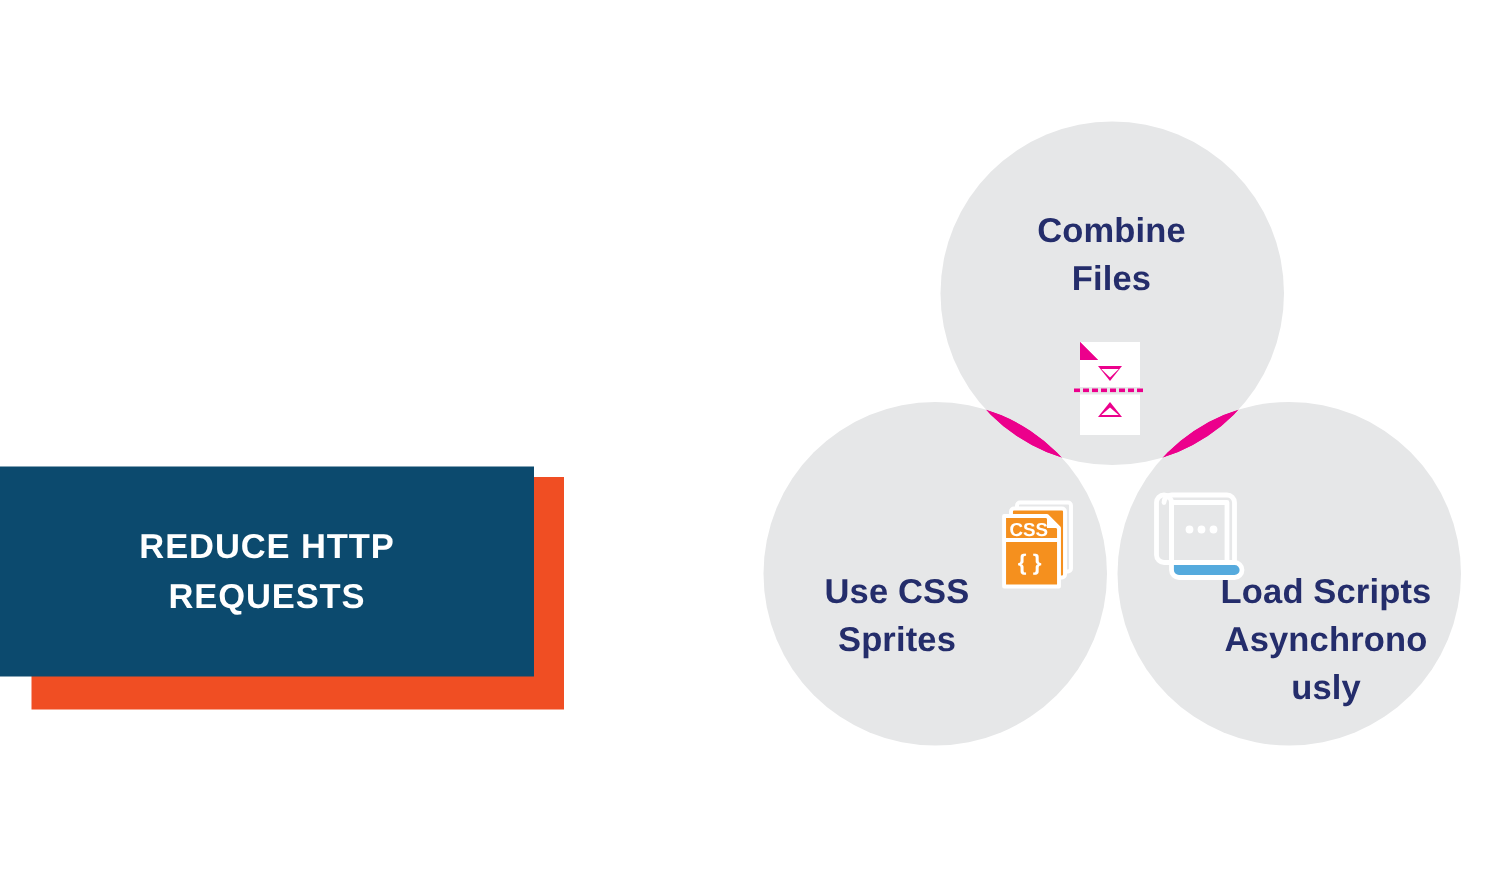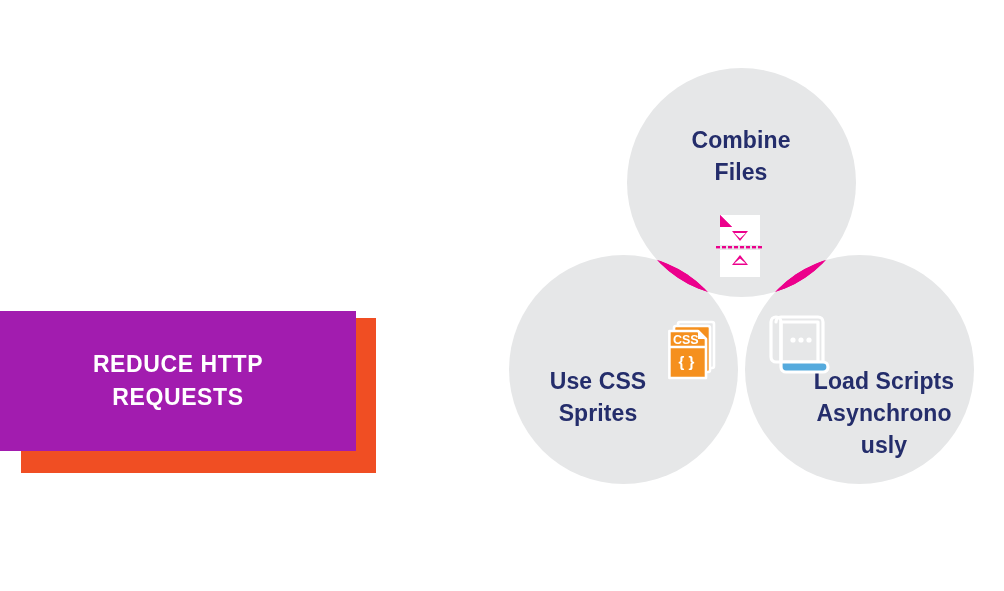--- a/index.html
+++ b/index.html
@@ -30,41 +30,41 @@
     width: 355px;
     height: 155px;
     background: #F04E23;
   }
   #callout-panel {
     position: absolute;
     left: 0px;
     top: 16px;
     width: 356px;
     height: 140px;
-    background: #a21caf;
+    background: #0c4a6e;
     display: flex;
     align-items: center;
     justify-content: center;
     text-align: center;
   }
   #callout-title {
     color: #ffffff;
     font-size: 23px;
     font-weight: bold;
     letter-spacing: 0.6px;
     line-height: 1.42;
     padding: 0 26px;
     text-transform: uppercase;
   }
 
   
   #venn-diagram {
     position: absolute;
     left: 495px;
-    top: 52px;
+    top: 65px;
     width: 500px;
     height: 450px;
   }
   #venn-svg {
     display: block;
     width: 500px;
     height: 450px;
   }
   .venn-label {
     font-family: "Liberation Sans", sans-serif;

